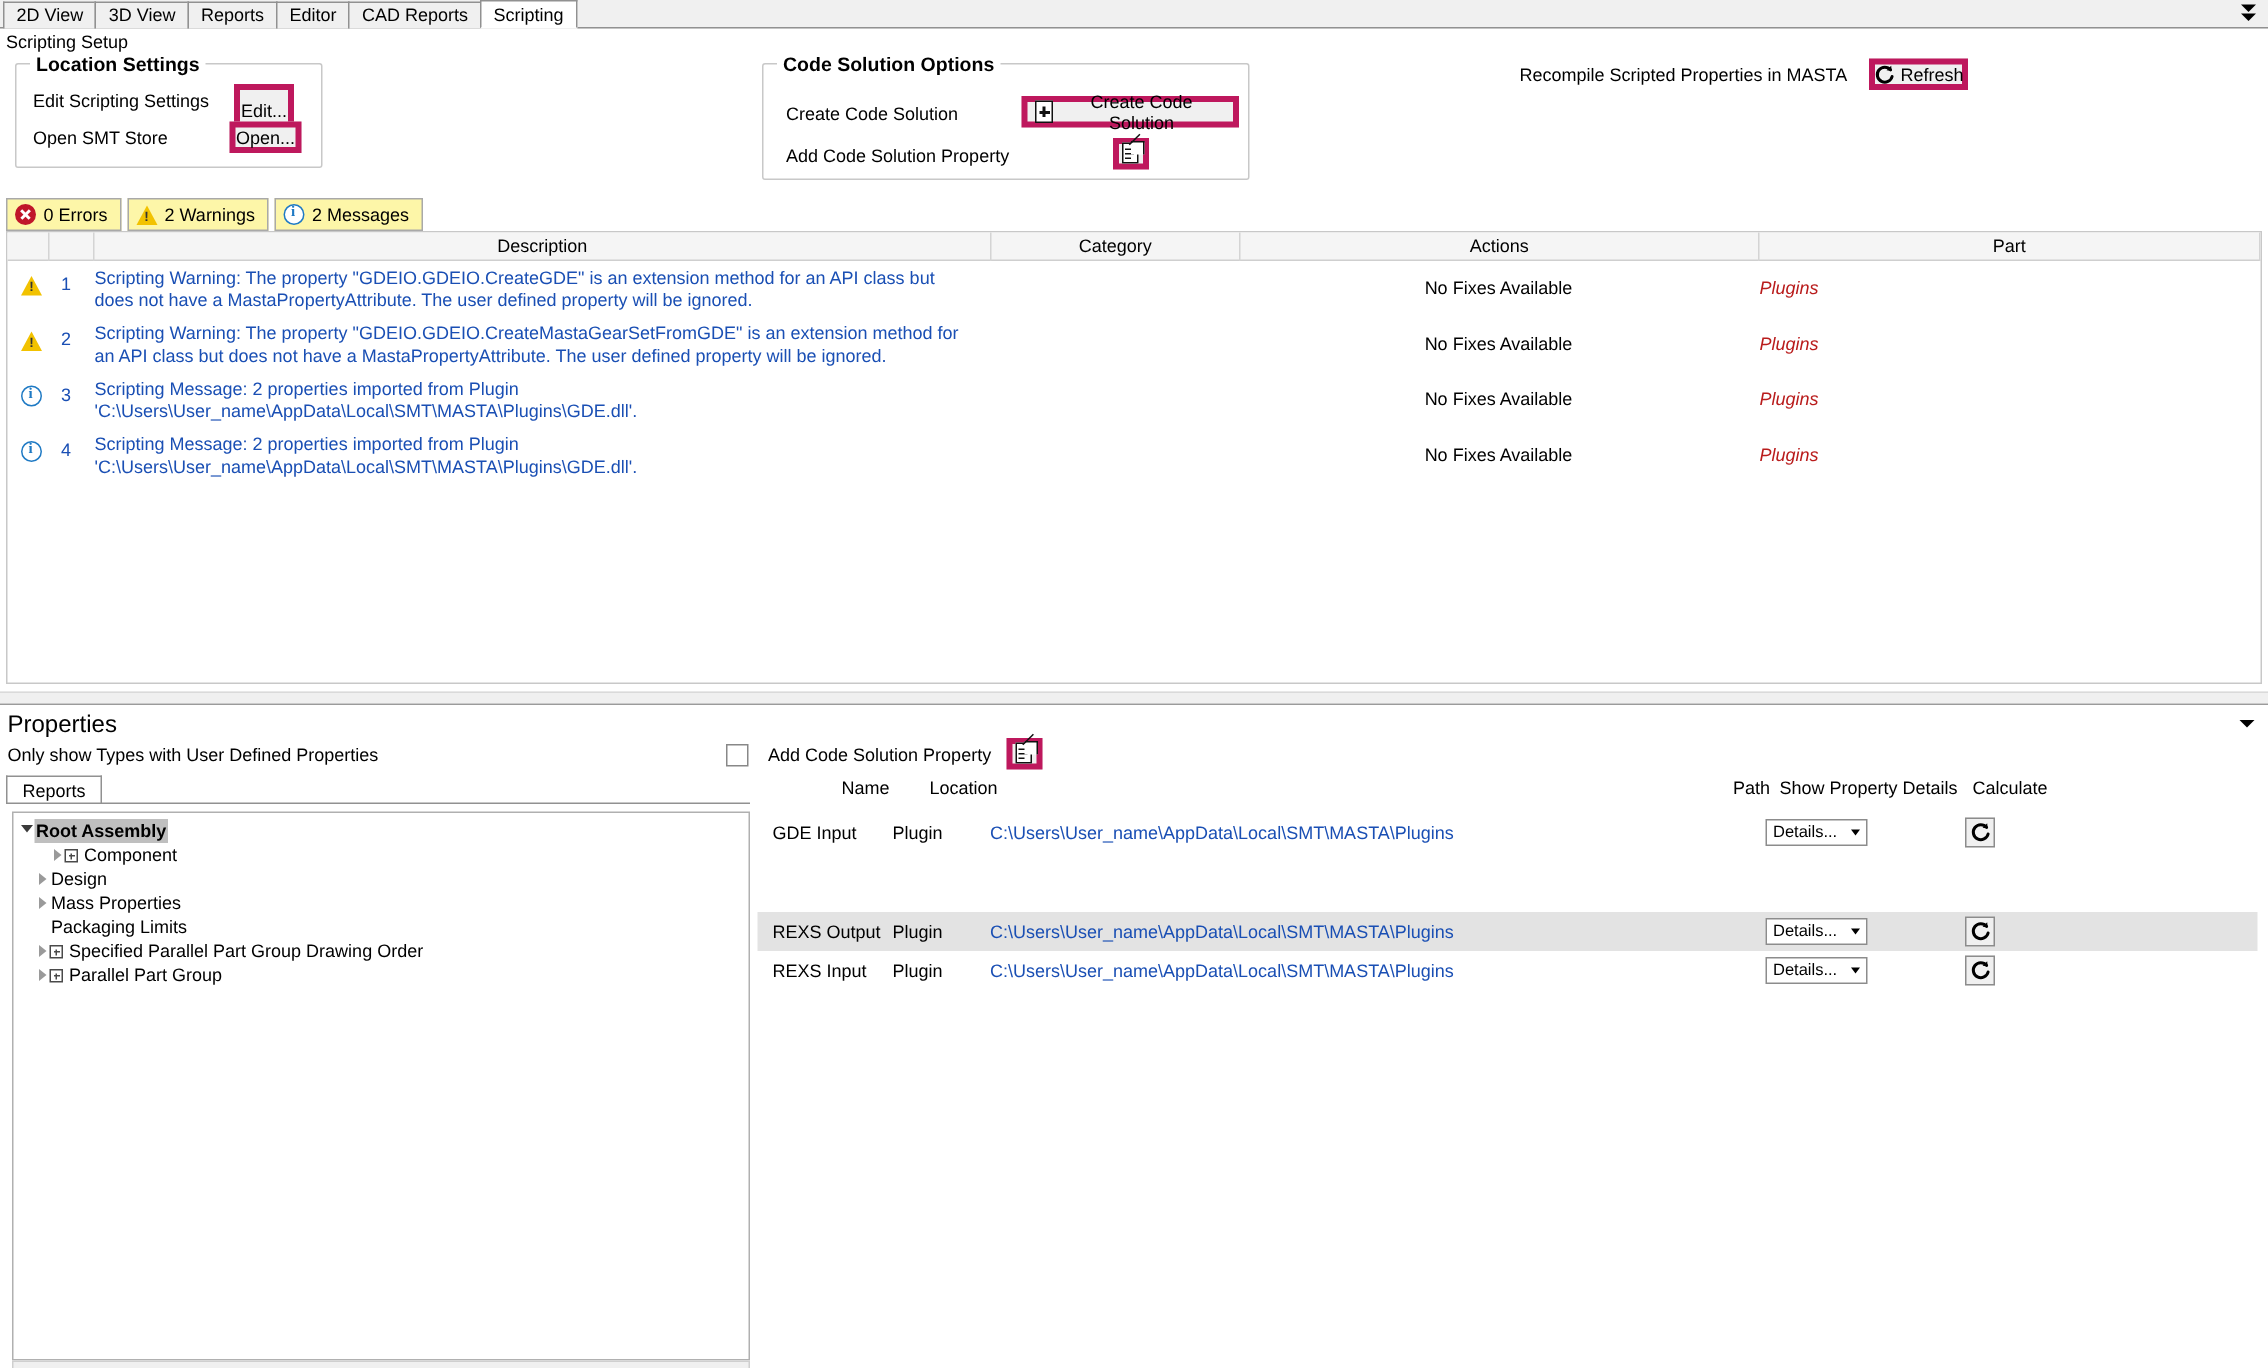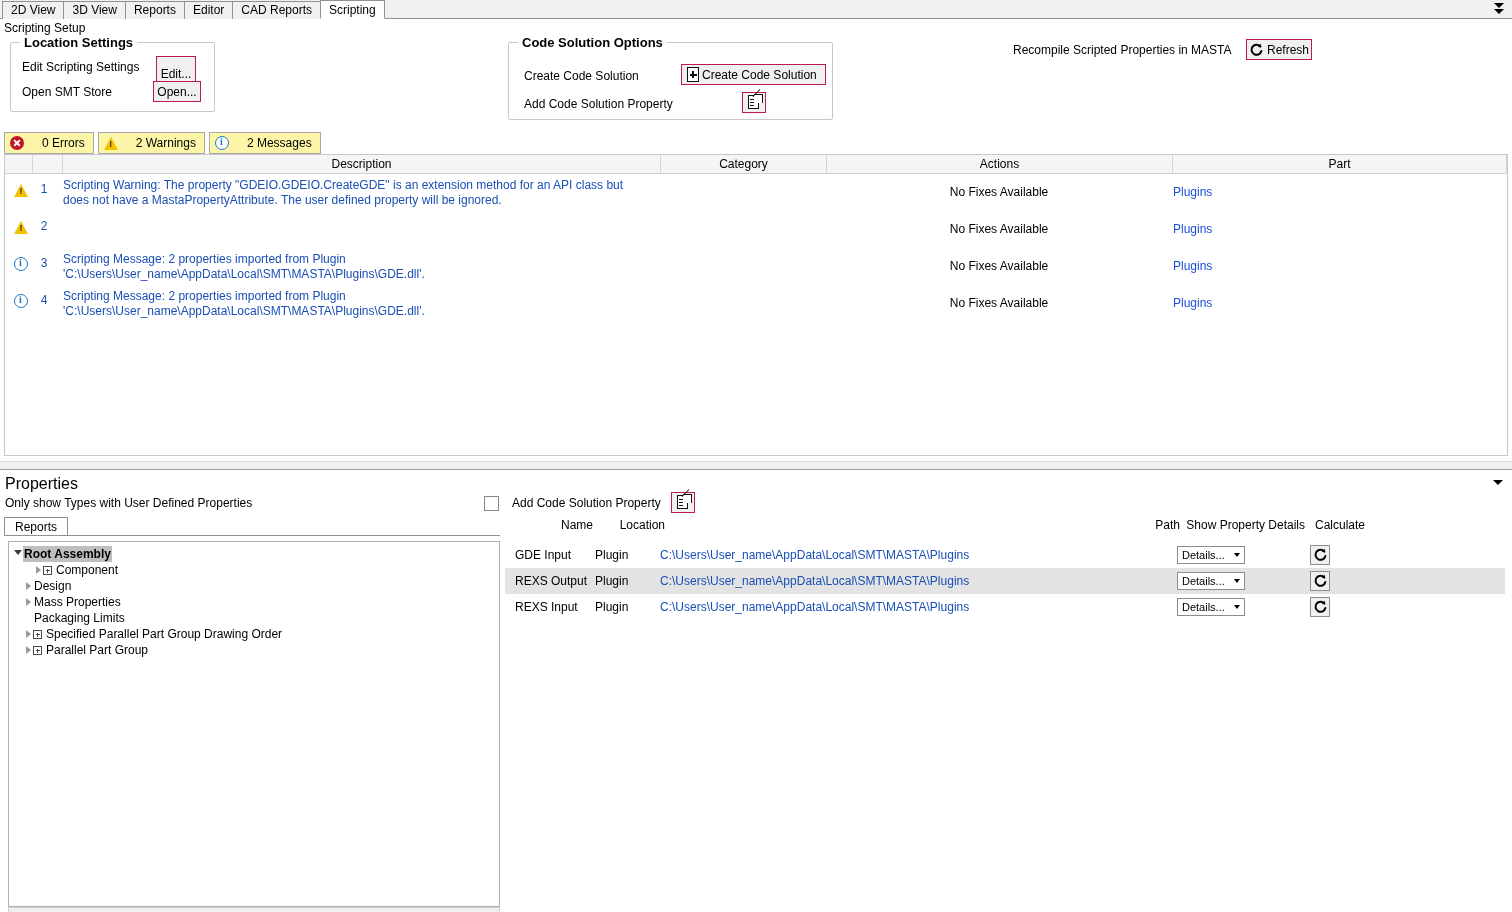--- a/index.html
+++ b/index.html
@@ -68,21 +68,21 @@
     background: #ffffff;
     padding: 0 4px;
     font-weight: bold; font-size: 13px; color: #000;
     white-space: nowrap;
   }
   .gb-row { position: absolute; font-size: 12px; color: #000; white-space: nowrap; }
 
   
   .btn {
     background: #f0f0f0;
-    border: 1px solid #be185d;
+    border: 4px solid #be185d;
     font-family: "Liberation Sans", sans-serif;
     font-size: 12px;
     color: #000;
     display: inline-flex; align-items: center; justify-content: center;
     cursor: default;
     padding: 0 5px;
   }
   .btn.icononly { padding: 0; }
 
   
@@ -123,21 +123,21 @@
   .sev-btn {
     height: 22px;
     background: #fdf6a8;
     border: 1px solid #a9a9a9;
     display: inline-flex; align-items: center;
     padding: 0 8px 0 5px;
     font-size: 12px; color: #000;
     cursor: default;
     white-space: nowrap;
   }
-  .sev-btn .lbl { margin-left: 18px; }
+  .sev-btn .lbl { margin-left: 5px; }
   .ic-error { width:14px;height:14px;border-radius:50%;background:#c0162a;position:relative;flex:none; }
   .ic-error:before, .ic-error:after {
     content:''; position:absolute; left:3px; top:6.2px; width:8px; height:1.8px; background:#fff;
   }
   .ic-error:before { transform: rotate(45deg); }
   .ic-error:after { transform: rotate(-45deg); }
   .ic-warn { width:0;height:0;border-left:7.5px solid transparent;border-right:7.5px solid transparent;border-bottom:13px solid #f2c200;position:relative;flex:none; }
   .ic-warn:after { content:'!'; position:absolute; left:-2px; top:3px; width:4px; font-size:9px; font-weight:bold; color:#333; line-height:9px; text-align:center;}
   .ic-info { width:14px;height:14px;border-radius:50%;border:1.6px solid #1f7ac4;background:#fff;position:relative;flex:none;}
   .ic-info:after { content:'i'; position:absolute; left:0; top:-1px; width:10.8px; text-align:center; font-size:10px; font-weight:bold; color:#1f7ac4; font-family:"Liberation Serif", serif; }
@@ -153,21 +153,21 @@
     text-align:center; font-size:12px; color:#000;
     border-right:1px solid #d4d4d4;
   }
   .msg-row { position:relative; border-bottom: none; }
   .msg-row .cell { position:absolute; font-size:12px; }
   .msg-row .sev { left:6px; width:20px; display:flex; align-items:center; justify-content:center;}
   .msg-row .num { left:30px; width:18px; text-align:center; color:#1a4fb4; }
   .msg-row .desc { left:58px; width:585px; color:#1a4fb4; line-height:15px; }
   .msg-row .cat { left:660px; width:155px; }
   .msg-row .act { left:824px; width:340px; text-align:center; color:#000; }
-  .msg-row .part { left:1168px; width:330px; color:#1d4ed8; }
+  .msg-row .part { left:1168px; width:330px; color:#b91c1c;font-style:italic; }
 
   
   .splitter { position:absolute; left:0; top:461px; width:1512px; height:8px; background:#f0f0f0; border-top:1px solid #dadada;}
 
   
   .props-panel { position:absolute; left:0; top:469px; width:1512px; height:443px; background:#ffffff; border-top:1px solid #9b9b9b;}
   .props-title { position:absolute; left:5px; top:5px; font-size:16px; color:#000; }
   .props-collapse { position:absolute; right:8px; top:7px; width:12px;height:10px; display:flex;align-items:center;justify-content:center;cursor:default;}
   .caret-down { width:0;height:0;border-left:5.5px solid transparent;border-right:5.5px solid transparent;border-top:5px solid #000; }
 
@@ -191,21 +191,21 @@
   .tree-label.selected { background:#bfbfbf; font-weight:bold; }
 
   
   .addprop-lbl { position:absolute; left:512px; top:26px; font-size:12px; color:#000; }
   .addprop-btn { position:absolute; left:671px; top:22px; width:24px; height:21px; }
 
   .pgrid { position:absolute; left:505px; top:48px; width:1000px; }
   .pgrid-head { position:relative; height:24px; }
   .pgrid-head .ph { position:absolute; top:0; font-size:12px; color:#000; text-align:right; }
   .pgrid-row { position:relative; height:26px; }
-  .pgrid-row.sel { background:#e3e3e3; }
+  .pgrid-row.sel { background:#e3e3e3;margin-top:40px; }
   .pgrid-row .pc { position:absolute; top:0; height:26px; line-height:26px; font-size:12px; }
   .pgrid-row .c-name { left:10px; width:78px; color:#000; }
   .pgrid-row .c-loc  { left:90px; width:70px; color:#000; }
   .pgrid-row .c-path { left:155px; width:520px; color:#1a4fb4; }
   .pgrid-row .c-det  { left:672px; width:100px; display:flex; align-items:center; }
   .pgrid-row .c-calc { left:805px; width:40px; display:flex; align-items:center; }
 
   .combo {
     width: 68px; height: 18px; background:#fff; border:1px solid #8c8c8c;
     display:flex; align-items:center; justify-content:space-between;
@@ -314,20 +314,21 @@
           <div class="cell desc" style="top: 4px;">Scripting Warning: The property "GDEIO.GDEIO.CreateGDE" is an extension method for an API class but does not have a MastaPropertyAttribute. The user defined property will be ignored.</div>
           <div class="cell cat" style="top: 11px;"></div>
           <div class="cell act" style="top: 11px;">No Fixes Available</div>
           <div class="cell part" style="top: 11px;">Plugins</div>
         </div>
         <div class="msg-row" style="height: 37px;">
           <div class="cell sev" style="top: 8px; height: 16px;">
             <span class="ic-warn"></span>
           </div>
           <div class="cell num" style="top: 8px;">2</div>
+          <div class="cell desc" style="top: 4px;">Scripting Warning: The property "GDEIO.GDEIO.CreateMastaGearSetFromGDE" is an extension method for an API class but does not have a MastaPropertyAttribute. The user defined property will be ignored.</div>
           <div class="cell cat" style="top: 11px;"></div>
           <div class="cell act" style="top: 11px;">No Fixes Available</div>
           <div class="cell part" style="top: 11px;">Plugins</div>
         </div>
         <div class="msg-row" style="height: 37px;">
           <div class="cell sev" style="top: 8px; height: 16px;">
             <span class="ic-info"></span>
           </div>
           <div class="cell num" style="top: 8px;">3</div>
           <div class="cell desc" style="top: 4px;">Scripting Message: 2 properties imported from Plugin 'C:\Users\User_name\AppData\Local\SMT\MASTA\Plugins\GDE.dll'.</div>

